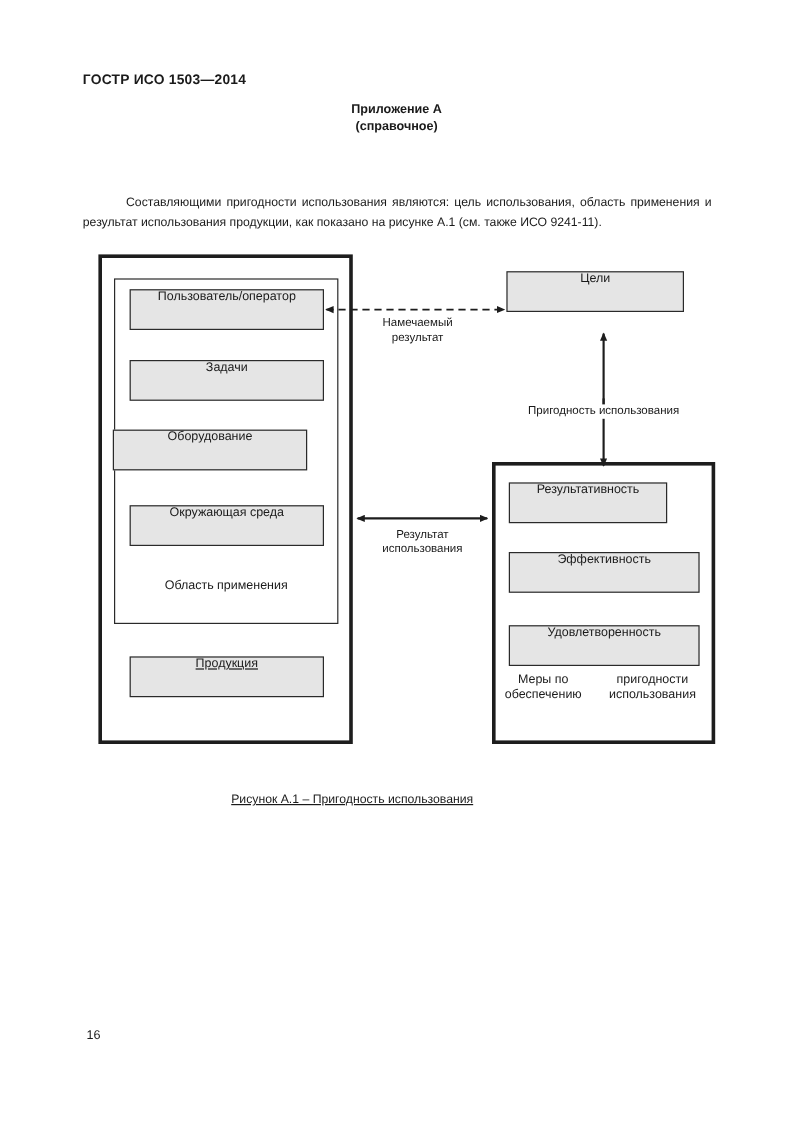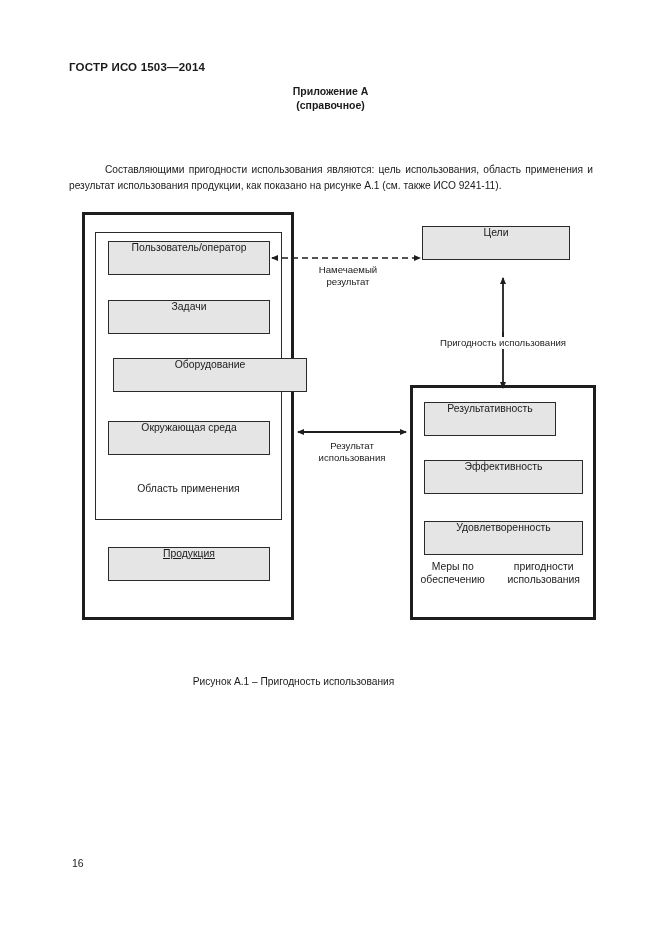--- a/index.html
+++ b/index.html
@@ -54,24 +54,25 @@
     top: 162px;
     width: 524px;
     font-size: 10.2px;
     line-height: 15.5px;
     text-align: justify;
     text-indent: 36px;
   }
   .fig-caption {
     position: absolute;
     left: 0;
-    top: 676px;
+    top: 661px;
     width: 587px;
     text-align: center;
     font-size: 10.2px;
+    text-decoration: underline;
   }
   .page-number {
     position: absolute;
     left: 72px;
     top: 857px;
     font-size: 10.5px;
   }
 
   
   #figure {
@@ -176,21 +177,21 @@
     <div class="inner-group" style="left:95px; top:232px; width:187px; height:288px;"></div>
 
     <div class="node" style="left:108px; top:241px; width:162px; height:34px;">
       <span>Пользователь/оператор</span>
     </div>
 
     <div class="node" style="left:108px; top:300px; width:162px; height:34px;">
       <span>Задачи</span>
     </div>
 
-    <div class="node" style="left:113px; top:358px; width:194px; height:34px;">
+    <div class="node" style="left:94px; top:358px; width:162px; height:34px;">
       <span>Оборудование</span>
     </div>
 
     <div class="node" style="left:108px; top:421px; width:162px; height:34px;">
       <span>Окружающая среда</span>
     </div>
 
     <div class="plain-label" style="left:95px; top:478px; width:187px; height:22px;">Область применения</div>
 
     <div class="node" style="left:108px; top:547px; width:162px; height:34px;text-decoration:underline;">

